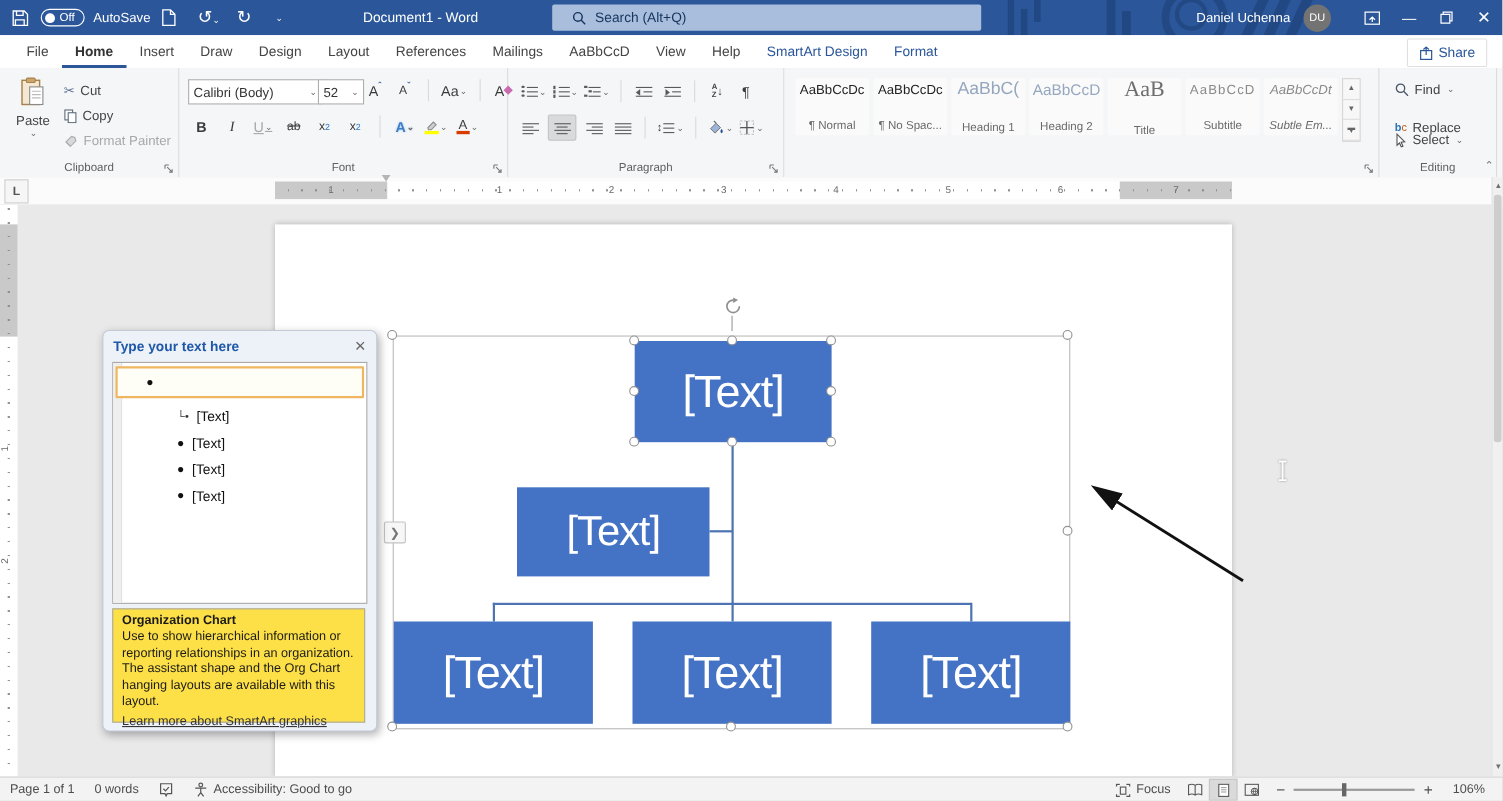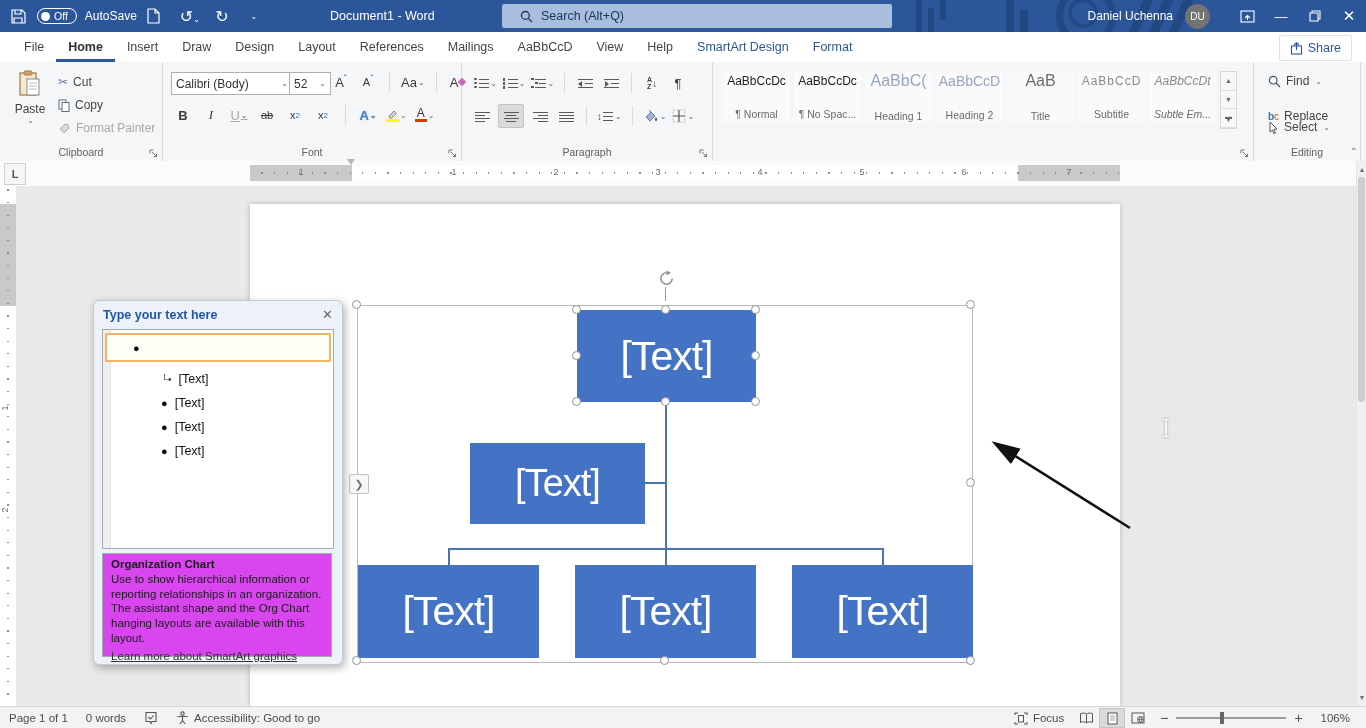--- a/index.html
+++ b/index.html
@@ -94,21 +94,21 @@
   .textpane{position:absolute;left:93px;top:114px;width:248px;height:363px;background:#edf1f8;border:1px solid #c3cad6;
             border-radius:6px;box-shadow:2px 3px 8px rgba(0,0,0,.3);}
   .tp-head{height:27px;display:flex;align-items:center;justify-content:space-between;padding:0 9px;}
   .tp-title{color:#1f58a8;font-weight:bold;font-size:12.5px;}
   .tp-close{color:#666;font-size:13px;}
   .tp-list{position:absolute;left:8px;top:28px;width:230px;height:218px;background:#fff;border:1px solid #a9a9a9;}
   .tp-gutter{position:absolute;left:0;top:0;width:7px;height:100%;background:#efefef;border-right:1px solid #e2e2e2;}
   .tp-row{position:absolute;left:10px;right:4px;height:22px;display:flex;align-items:center;font-size:12.5px;color:#111;}
   .tp-row.sel{left:2px;right:2px;height:25px;border:2px solid #f0b65f;background:#fffef6;border-radius:1px;}
   .tp-bullet{font-size:11px;margin-right:7px;}
-  .tp-info{position:absolute;left:8px;top:252px;width:230px;height:104px;background:#d946ef;border:1px solid #a9a9a9;
+  .tp-info{position:absolute;left:8px;top:252px;width:230px;height:104px;background:#fde047;border:1px solid #a9a9a9;
            padding:4px 8px;box-sizing:border-box;font-size:11.5px;color:#1a1a1a;}
   .tp-info .ttl{font-weight:bold;margin-bottom:2px;}
   .tp-info .bod{line-height:1.28;}
   .tp-info .lnk{text-decoration:underline;margin-top:4px;display:inline-block;color:#333;}
   
   .vscroll{position:absolute;left:1356px;top:161px;width:10px;height:545px;background:#f0f0f0;border-left:1px solid #e3e3e3;}
   .vthumb{position:absolute;left:1px;width:7px;background:#cdcdcd;border-radius:3px;}
   .sarrow{position:absolute;left:0;width:10px;height:13px;color:#707070;font-size:7px;display:flex;align-items:center;justify-content:center;}
   
   .statusbar{position:absolute;left:0;top:706px;width:1366px;height:22px;background:#f3f3f3;border-top:1px solid #d6d6d6;
@@ -462,21 +462,21 @@
         </div>
         <div class="stylecard">
           <span class="prev" style="font-size:16px;color:#94a7bd;">AaBbC(</span>
           <span class="lab">Heading 1</span>
         </div>
         <div class="stylecard">
           <span class="prev" style="font-size:14px;color:#94a7bd;">AaBbCcD</span>
           <span class="lab">Heading 2</span>
         </div>
         <div class="stylecard">
-          <span class="prev" style="font-size:16px;color:#6d6d6d;">AaB</span>
+          <span class="prev" style="font-size:20px;color:#6d6d6d;font-family:Liberation Serif, serif;">AaB</span>
           <span class="lab">Title</span>
         </div>
         <div class="stylecard">
           <span class="prev" style="color:#8a8a8a;letter-spacing:1px;">AaBbCcD</span>
           <span class="lab">Subtitle</span>
         </div>
         <div class="stylecard">
           <span class="prev" style="font-style:italic;color:#8a8a8a;">AaBbCcDt</span>
           <span class="lab" style="font-style:italic;">Subtle Em...</span>
         </div>

